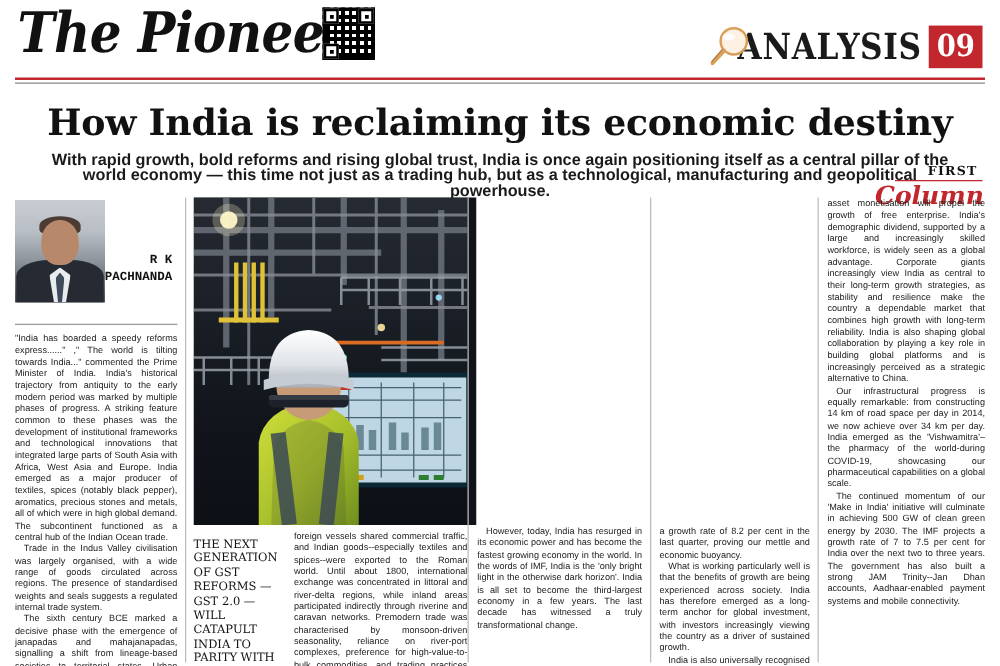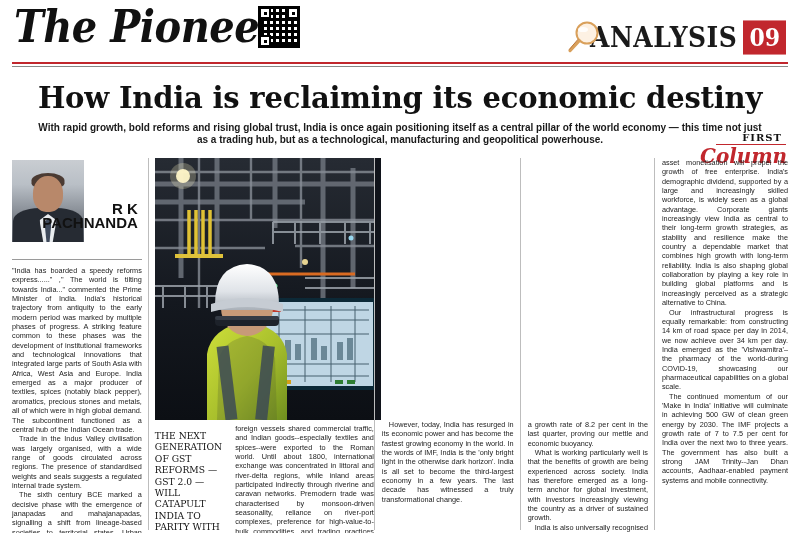--- a/index.html
+++ b/index.html
@@ -123,21 +123,21 @@
     font-size: 29px;
     line-height: 34px;
     color: #111;
     margin-top: 14px;
     letter-spacing: -0.2px;
   }
   .standfirst {
     text-align: center;
     font-family: "Liberation Sans", sans-serif;
     font-weight: bold;
-    font-size: 10px;
+    font-size: 13px;
     line-height: 12.5px;
     color: #1a1a1a;
     margin: 7px 38px 0 38px;
   }
 
   
   .first-column-logo {
     position: absolute;
     right: 14px; top: 132px;
     width: 86px;
@@ -238,23 +238,23 @@
     left: 50%; bottom: 0;
     transform: translateX(-50%);
     width: 7px; height: 24px;
     background: #3f4a5c;
     clip-path: polygon(50% 0, 100% 18%, 72% 100%, 28% 100%, 0 18%);
   }
   .byline {
     position: absolute;
     right: 4px; top: 42px;
     text-align: right;
-    font-family: Liberation Sans, sans-serif;
-    font-weight: bold;
-    font-size: 15px;
+    font-family: Liberation Mono, monospace;
+    font-weight: bold;
+    font-size: 10px;
     line-height: 14px;
     color: #111;
   }
   .byline-rule {
     border-top: 1px solid #9a9a9a;
     margin-top: 4px;
     margin-bottom: 4px;
   }
 
   

